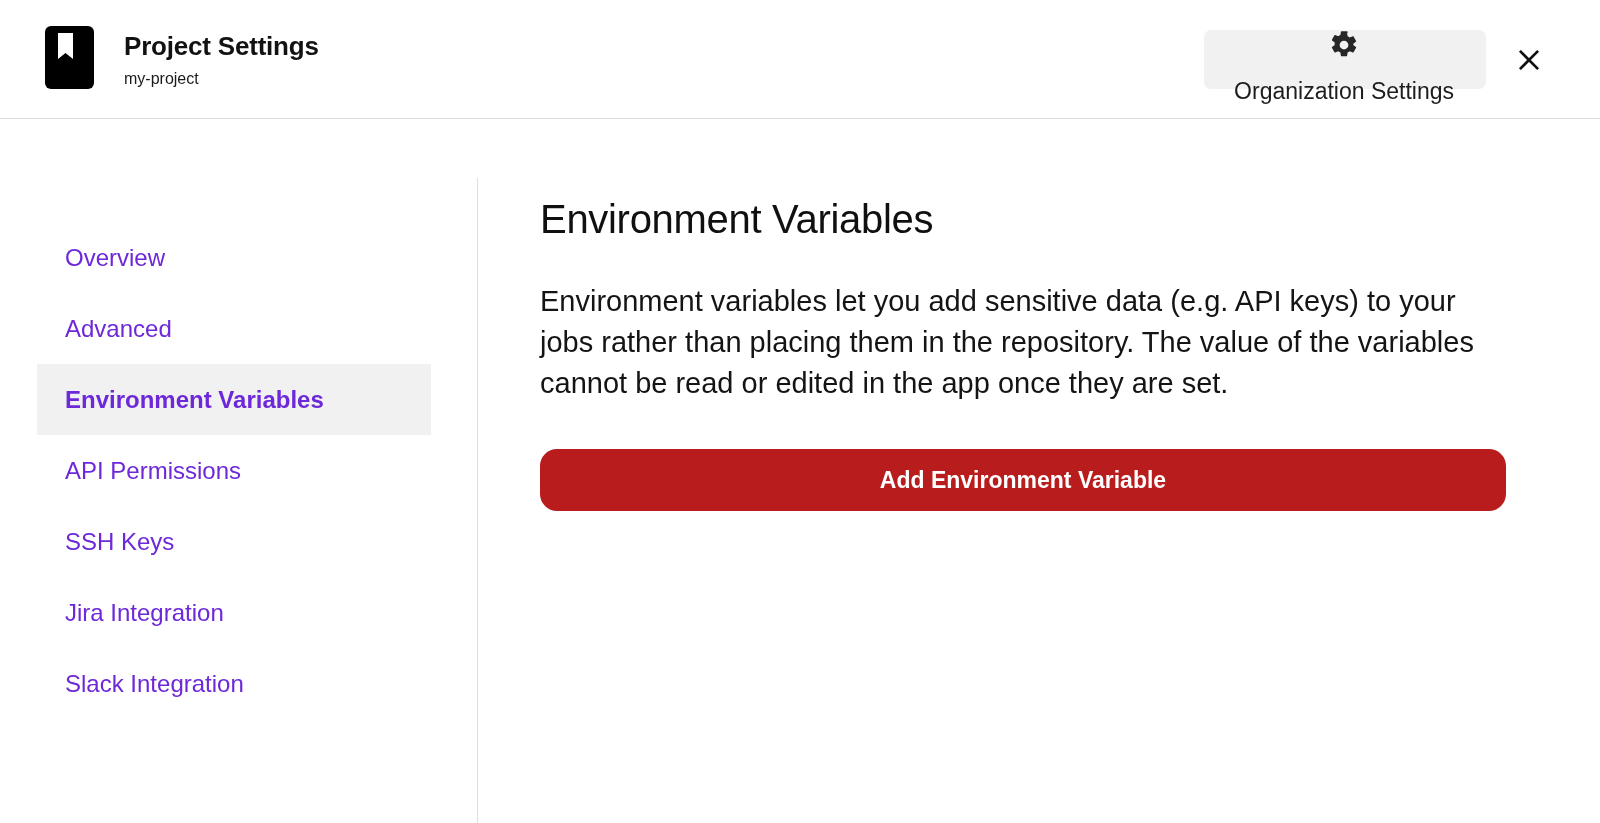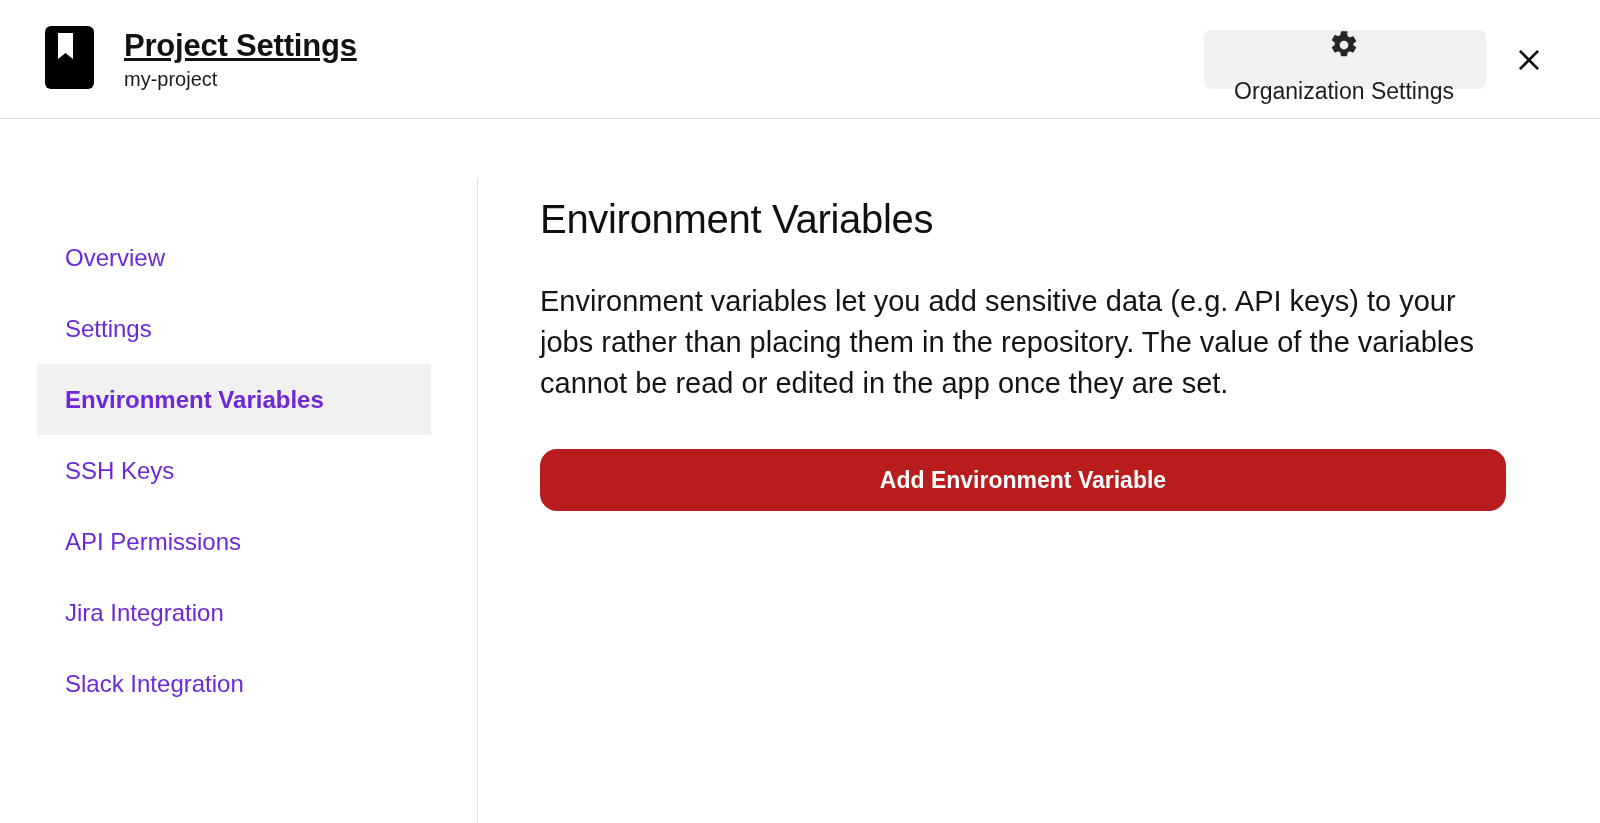--- a/index.html
+++ b/index.html
@@ -45,31 +45,30 @@
     flex: none;
     display: block;
   }
 
   .brand-text {
     margin-left: 30px;
     padding-top: 2px;
   }
 
   .brand-title {
-    font-size: 31px;
+    font-size: 26px;
     font-weight: bold;
     color: #121212;
     line-height: 36px;
     letter-spacing: -0.2px;
     white-space: nowrap;
-    text-decoration: underline;
   }
 
   .brand-subtitle {
-    font-size: 20px;
+    font-size: 16px;
     font-weight: normal;
     color: #1a1a1a;
     line-height: 24px;
     margin-top: 3px;
     white-space: nowrap;
   }
 
   .header-actions {
     position: absolute;
     right: 0; top: 0;
@@ -243,24 +242,24 @@
 
     </div>
   </div>
 
   <div class="body-area">
 
     <div class="vdivider"></div>
 
     <nav class="sidebar">
       <button class="nav-item">Overview</button>
-      <button class="nav-item">Settings</button>
+      <button class="nav-item">Advanced</button>
       <button class="nav-item active">Environment Variables</button>
+      <button class="nav-item">API Permissions</button>
       <button class="nav-item">SSH Keys</button>
-      <button class="nav-item">API Permissions</button>
       <button class="nav-item">Jira Integration</button>
       <button class="nav-item">Slack Integration</button>
     </nav>
 
     <section class="main">
       <h1 class="main-title">Environment Variables</h1>
       <p class="main-desc">Environment variables let you add sensitive data (e.g. API keys) to your jobs rather than placing them in the repository. The value of the variables cannot be read or edited in the app once they are set.</p>
       <button class="add-env-btn">Add Environment Variable</button>
     </section>
 

